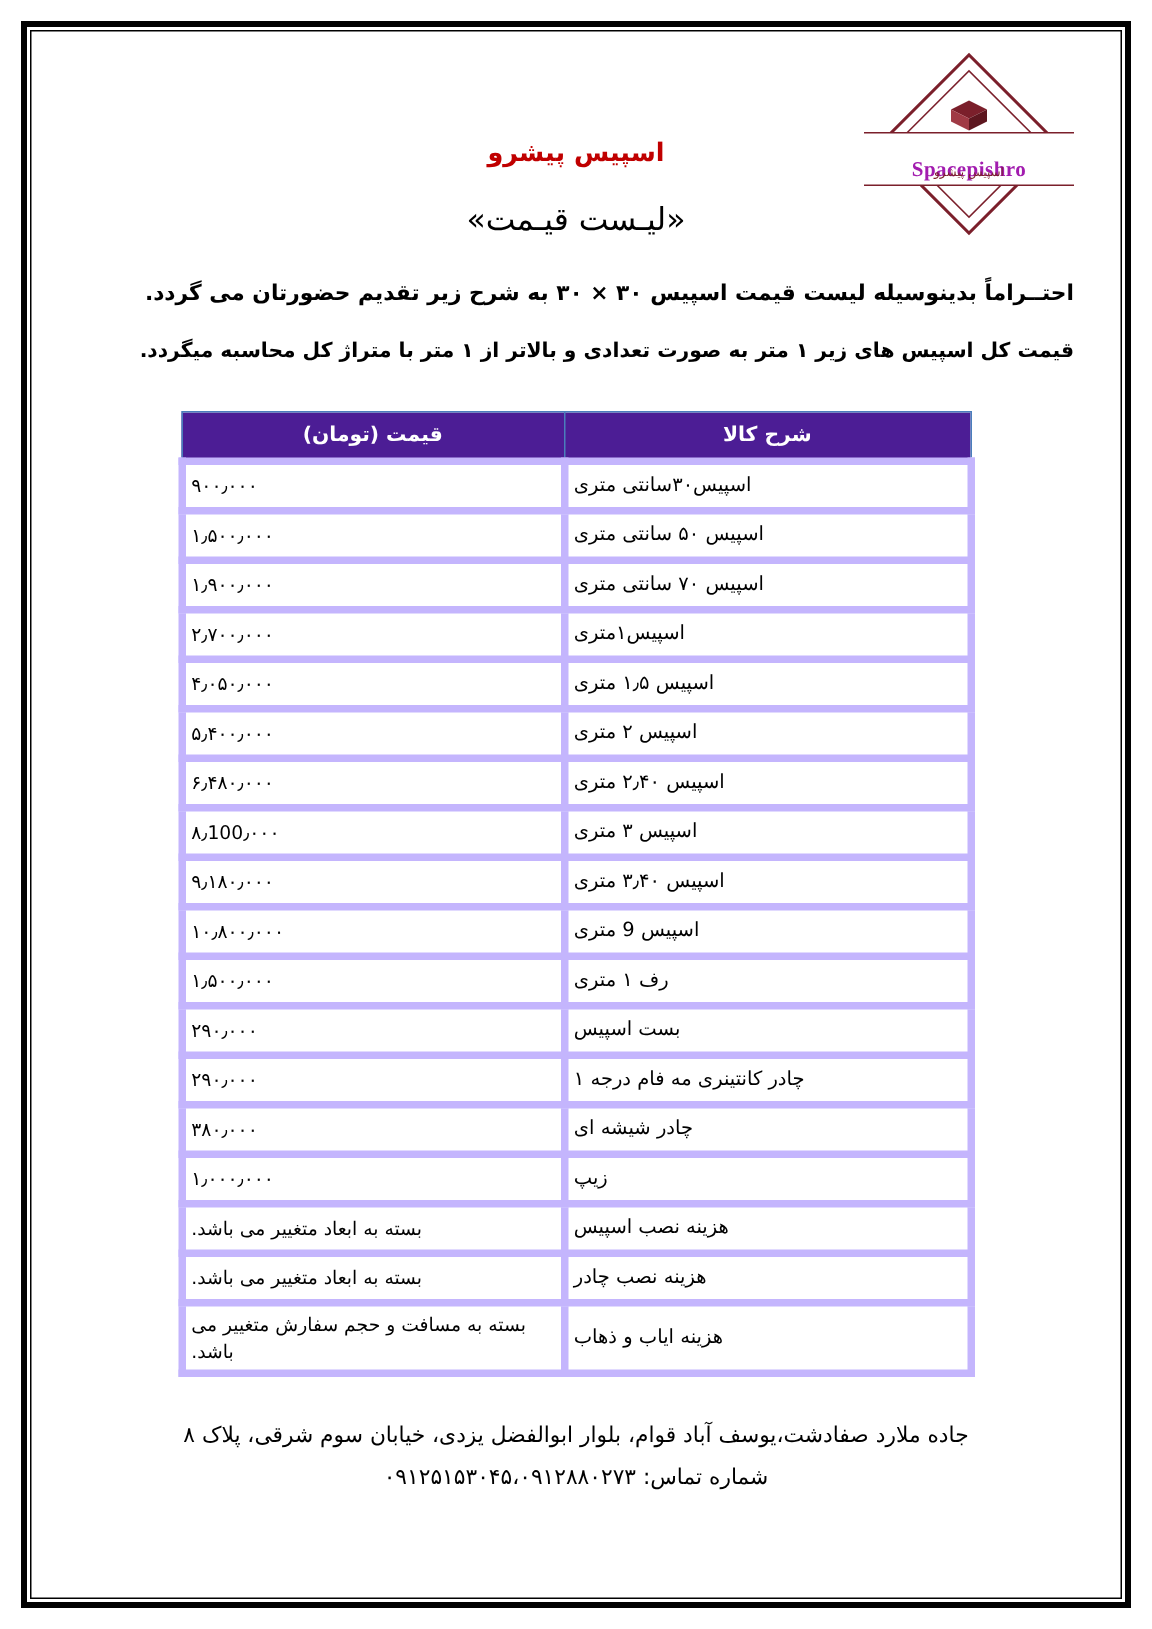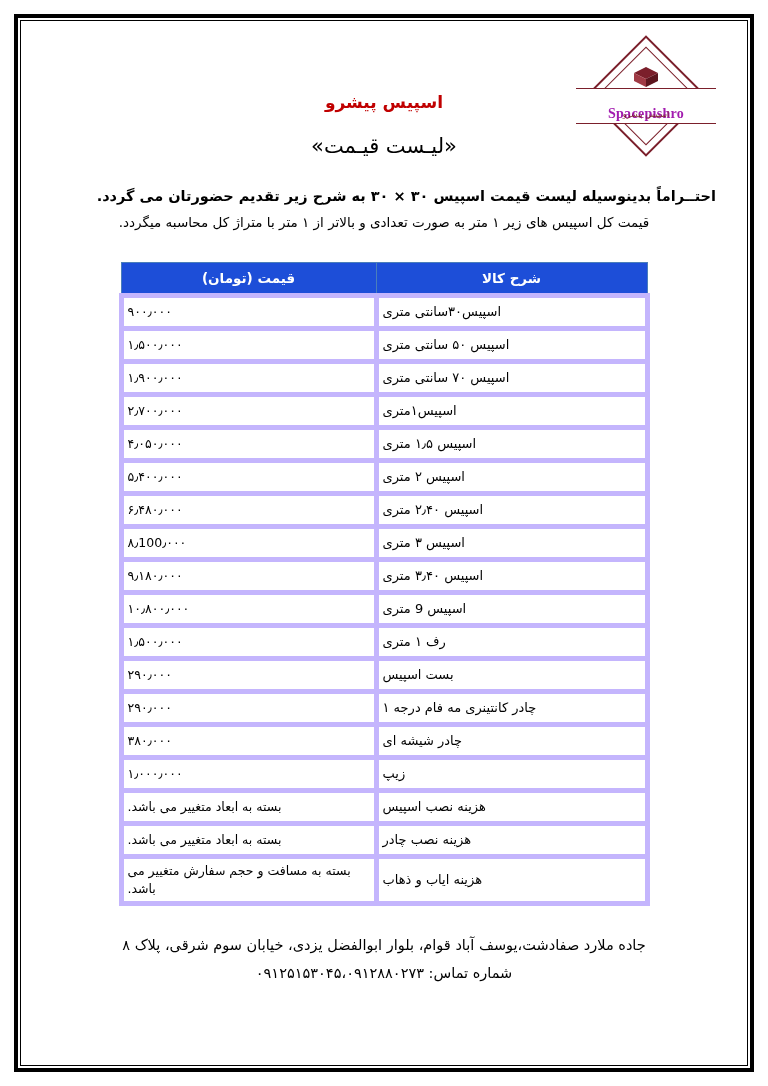--- a/index.html
+++ b/index.html
@@ -142,37 +142,36 @@
     margin-top: 22px;
     direction: rtl;
   }
   .intro1 {
     font-size: 14.5px;
     font-weight: bold;
     margin-top: 30px;
     direction: rtl;
   }
   .intro2 {
-    text-align: center;
     font-size: 13.5px;
-    font-weight: normal;
-    margin-top: 10px;
+    font-weight: bold;
+    margin-top: 22px;
     direction: rtl;
   }
 
   
   table.price {
     margin: 32px auto 0 auto;
     border-collapse: collapse;
     width: 508px;
     direction: rtl;
     table-layout: fixed;
   }
   table.price th {
-    background: #1d4ed8;
+    background: #4c1d95;
     color: #ffffff;
     font-size: 13.5px;
     font-weight: bold;
     border: 1px solid #4a7ebb;
     height: 26px;
     text-align: center;
     padding: 2px 4px;
   }
   table.price td {
     border: 5px solid #c4b5fd;

